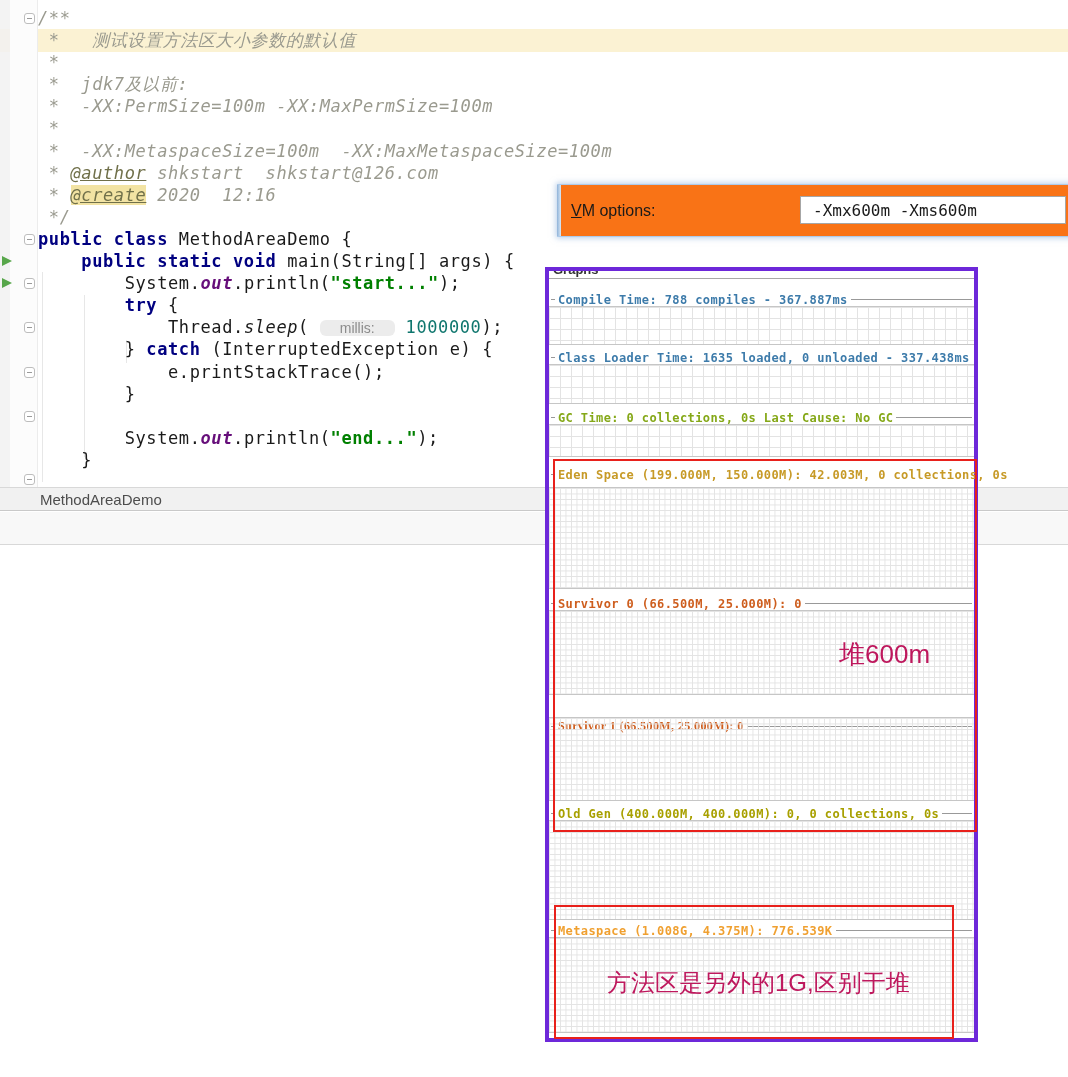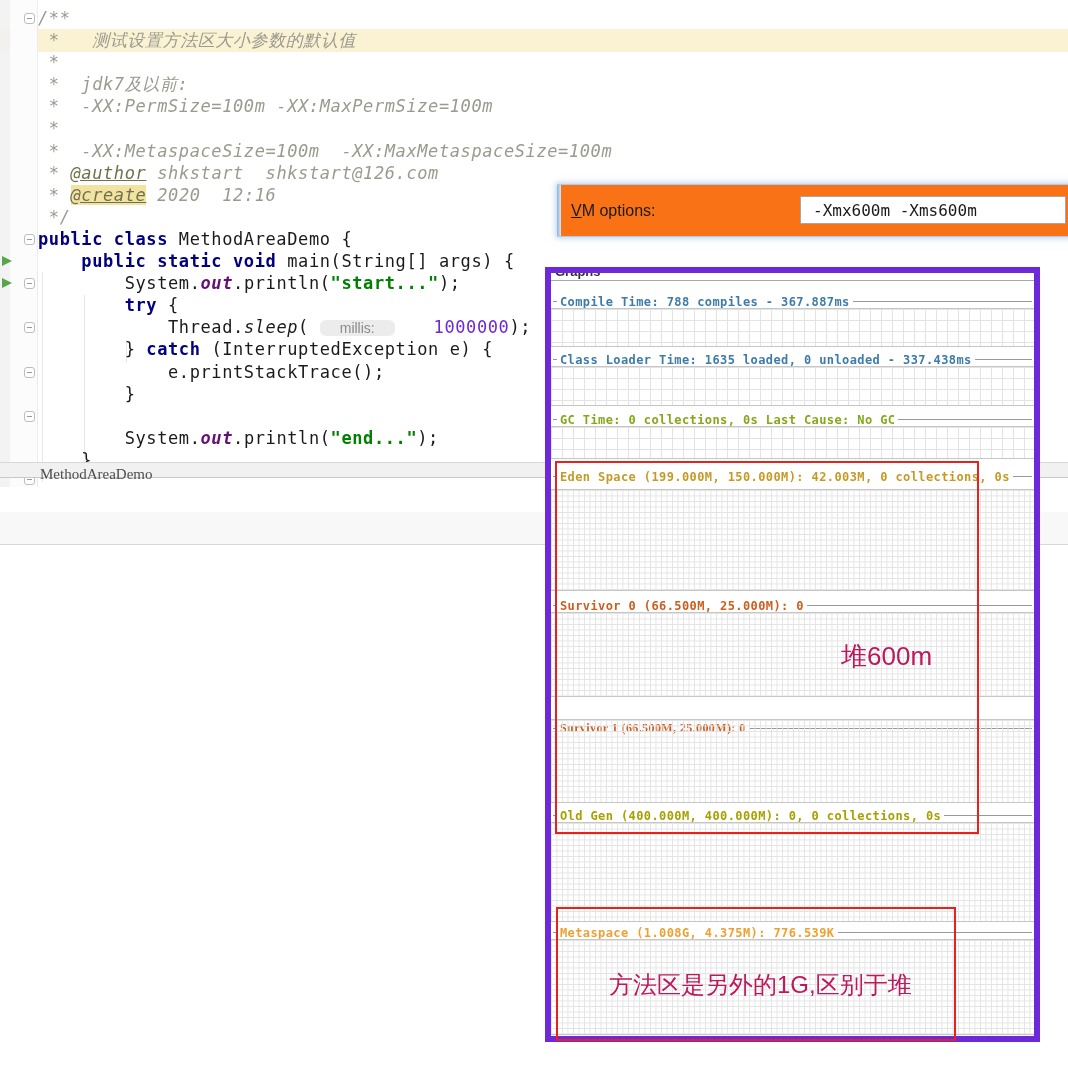--- a/index.html
+++ b/index.html
@@ -20,42 +20,42 @@
   .code-line{height:22.1px;white-space:pre;}
   .code-line span{white-space:pre;}
   .cmt{color:#9A9A8F;font-style:italic;}
   .tag{color:#70704A;font-style:italic;font-weight:normal;text-decoration:underline;}
   .tag-hl{background:#F2E3A3;}
   .kw{color:#000080;font-weight:bold;}
   .pl{color:#1A1A1A;}
   .field{color:#660E7A;font-weight:bold;font-style:italic;}
   .mi{color:#1A1A1A;font-style:italic;}
   .str{color:#008000;font-weight:bold;}
-  .num{color:#6d28d9;margin-left:28px;}
+  .num{color:#0f766e;}
   .hint{color:#8C8C8C;background:#ECECEC;border-radius:6px;padding:0 20px;font-size:14px;
         font-family:"Liberation Sans",sans-serif;letter-spacing:0;font-style:normal;}
 
-  #breadcrumb-bar{position:absolute;left:0;top:462px;width:1068px;height:16px;background:#F1F1F1;
-        border-top:1px solid #D8D8D8;border-bottom:1px solid #C9C9C9;box-sizing:border-box;font-family:Liberation Serif, serif;}
+  #breadcrumb-bar{position:absolute;left:0;top:487px;width:1068px;height:24px;background:#F1F1F1;
+        border-top:1px solid #D8D8D8;border-bottom:1px solid #C9C9C9;box-sizing:border-box;}
   #breadcrumb-item{position:absolute;left:40px;top:3px;font-size:15px;color:#4D4D4D;}
   #band2{position:absolute;left:0;top:512px;width:1068px;height:33px;background:#F8F8F8;border-bottom:1px solid #D8D8D8;box-sizing:border-box;}
 
   
   #vm-panel{position:absolute;left:557px;top:184px;width:602px;height:53px;background:#f97316;
         border-top:1px solid #AECBEA;border-bottom:1px solid #AECBEA;
         box-shadow:0 0 6px 1px rgba(125,165,215,.55);box-sizing:border-box;}
   #vm-accent{position:absolute;left:0;top:0;bottom:0;width:4px;background:linear-gradient(90deg,#8FB3D9,#D9E7F5);}
   #vm-label{position:absolute;left:14px;top:0;line-height:51px;font-size:16px;color:#1A1A1A;}
   #vm-label .mn{text-decoration:underline;}
   #vm-input{position:absolute;left:243px;top:11px;width:266px;height:28px;border:1px solid #A6A6A6;
         font-family:"DejaVu Sans Mono",monospace;font-size:16px;color:#1A1A1A;padding:0 0 0 12px;box-sizing:border-box;background:#fff;}
 
   
-  #graphs{position:absolute;left:545px;top:267px;width:495px;height:775px;background:#fff;
-        border:6px solid #6d28d9;box-sizing:border-box;}
+  #graphs{position:absolute;left:545px;top:267px;width:433px;height:775px;background:#fff;
+        border:4px solid #6d28d9;box-sizing:border-box;}
   #graphs-label-clip{position:absolute;left:4px;top:0;height:7px;width:60px;overflow:hidden;}
   #graphs-label-clip span{display:block;margin-top:-9px;font-size:13px;font-weight:bold;color:#333;}
   #graphs-topline{position:absolute;left:0;right:0;top:7px;border-top:1px solid #A8A8A8;}
   .gtitle{position:absolute;left:2px;right:2px;height:13px;display:flex;align-items:center;
         font-family:"DejaVu Sans Mono",monospace;font-size:12px;font-weight:bold;letter-spacing:.4px;white-space:nowrap;}
   .gtitle::before{content:"";width:4px;height:1px;background:#999;margin-right:3px;flex:none;}
   .gtitle::after{content:"";flex:1;height:1px;background:#999;margin-left:3px;}
   .ggrid{position:absolute;left:0;right:0;border-top:1px solid #C6C6C6;border-bottom:1px solid #C6C6C6;box-sizing:border-box;}
   .grid-coarse{background-image:linear-gradient(to right,#E3E3E3 1px,transparent 1px),linear-gradient(to bottom,#E3E3E3 1px,transparent 1px);background-size:11px 11px;}
   .grid-fine{background-image:linear-gradient(to right,#E3E3E3 1px,transparent 1px),linear-gradient(to bottom,#E3E3E3 1px,transparent 1px);background-size:5.5px 5.5px;}

